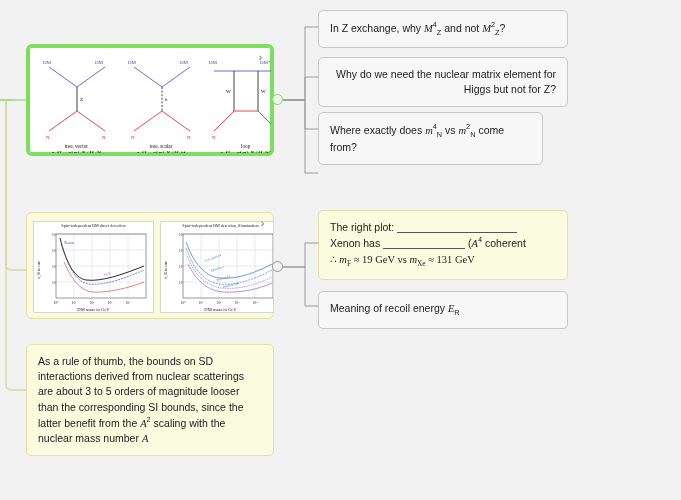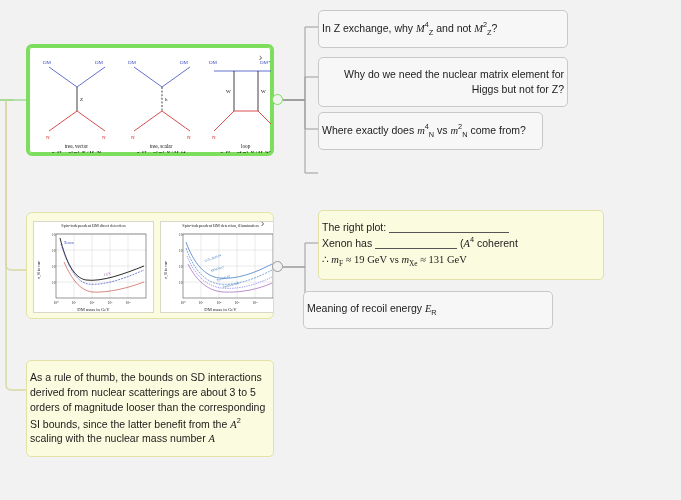--- a/index.html
+++ b/index.html
@@ -23,21 +23,21 @@
 
   
   .card {
     position: absolute;
     border: 1px solid #c8c8c8;
     border-radius: 5px;
     background: #f7f7f7;
     color: #1b1b1b;
     font-size: 10.5px;
     line-height: 1.45;
-    padding: 9px 3px;
+    padding: 9px 11px;
   }
   .card.note {
     background: #fbfbe0;
     border-color: #e2e2a8;
   }
 
   
   .imgnode {
     position: absolute;
     border-radius: 6px;
@@ -324,46 +324,46 @@
           <text x="6" y="48" transform="rotate(-90 6 48)" text-anchor="middle" style="font-size:3.8px; fill:#222; font-family:'Liberation Serif',serif;">σ_SI in cm²</text>
         </svg>
         <div class="plot-xlabel">DM mass in GeV</div>
       </div>
     </div>
 
     <div class="collapse">›</div>
   </div>
   <div class="port" style="left:272px; top:261px;"></div>
 
-  <div class="card note" style="left:26px; top:360px; width:248px;">
+  <div class="card note" style="left:26px; top:344px; width:248px;">
     <span>As a rule of thumb, the bounds on SD interactions derived from nuclear scatterings are about 3 to 5 orders of magnitude looser than the corresponding SI bounds, since the latter benefit from the </span><span class="m">A</span><sup>2</sup><span> scaling with the nuclear mass number </span><span class="m">A</span>
   </div>
 
   <div class="card" style="left:318px; top:10px; width:250px;">
     <span>In Z exchange, why </span><span class="m">M</span><sup>4</sup><sub>Z</sub><span> and not </span><span class="m">M</span><sup>2</sup><sub>Z</sub><span>?</span>
   </div>
 
   <div class="card" style="left:318px; top:57px; width:250px;text-align:right;">
     <span>Why do we need the nuclear matrix element for Higgs but not for Z?</span>
   </div>
 
   <div class="card" style="left:318px; top:112px; width:225px;">
     <span>Where exactly does </span><span class="m">m</span><sup>4</sup><sub>N</sub><span> vs </span><span class="m">m</span><sup>2</sup><sub>N</sub><span> come from?</span>
   </div>
 
 
-  <div class="card note" style="left:318px; top:210px; width:286px; font-size:10.5px;">
+  <div class="card note" style="left:318px; top:210px; width:250px; font-size:10.5px;">
     <div>
       <span>The right plot: </span><span class="blank long"></span>
     </div>
     <div>
       <span>Xenon has </span><span class="blank"></span><span> (</span><span class="m">A</span><sup>4</sup><span> coherent</span>
     </div>
     <div class="mu" style="margin-top:1px;">
       <span>∴ </span><span class="m">m</span><sub>F</sub><span> ≈ 19 GeV vs </span><span class="m">m</span><sub>Xe</sub><span> ≈ 131 GeV</span>
     </div>
   </div>
 
-  <div class="card" style="left:303px; top:291px; width:250px;">
+  <div class="card" style="left:318px; top:291px; width:250px;">
     <span>Meaning of recoil energy </span><span class="m">E</span><sub>R</sub><span></span>
   </div>
 
 </div>
 
 </body></html>

